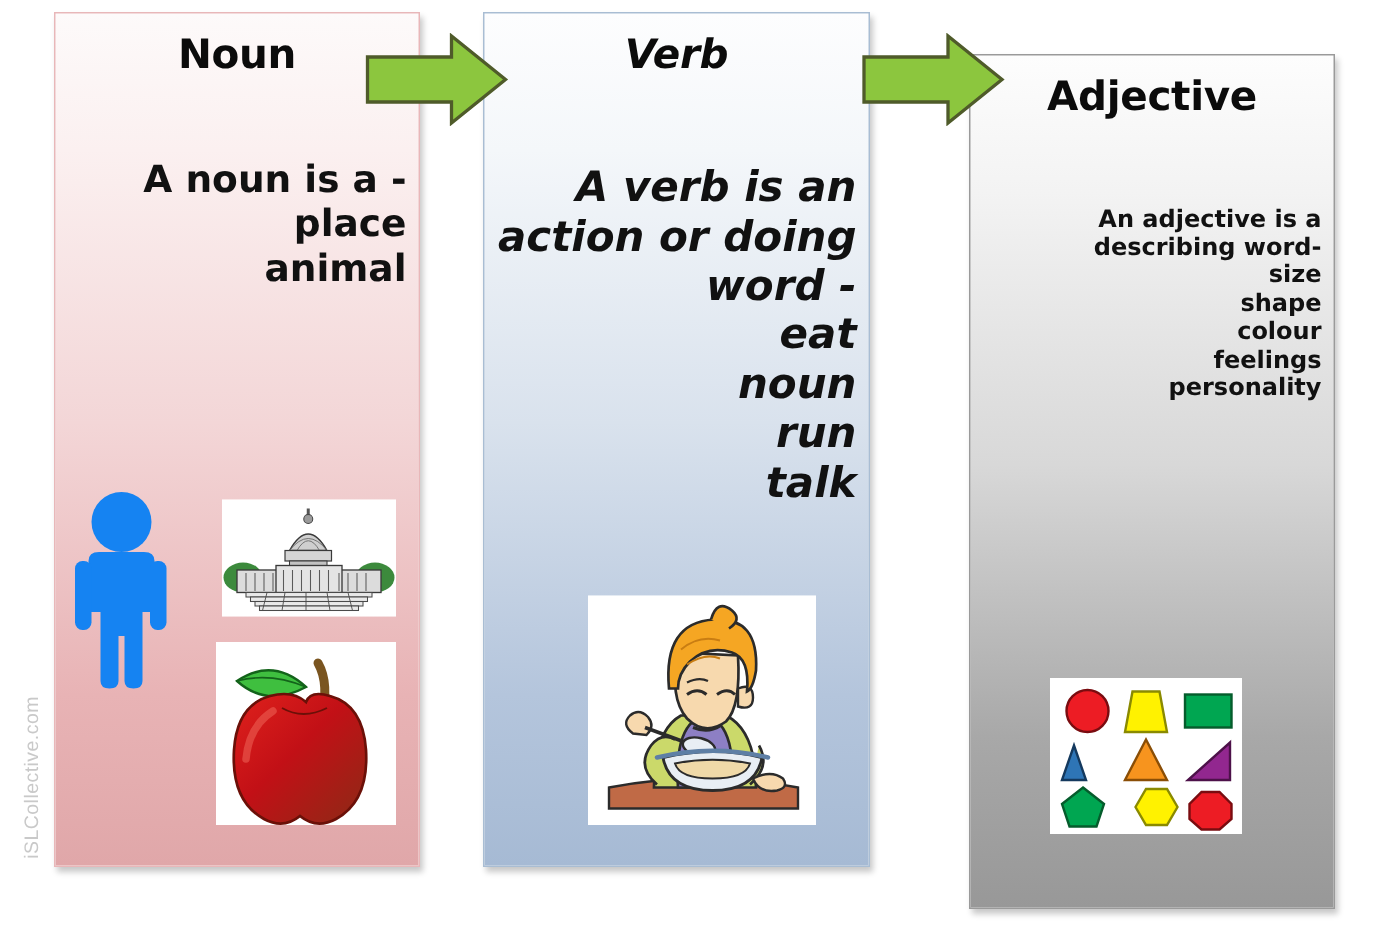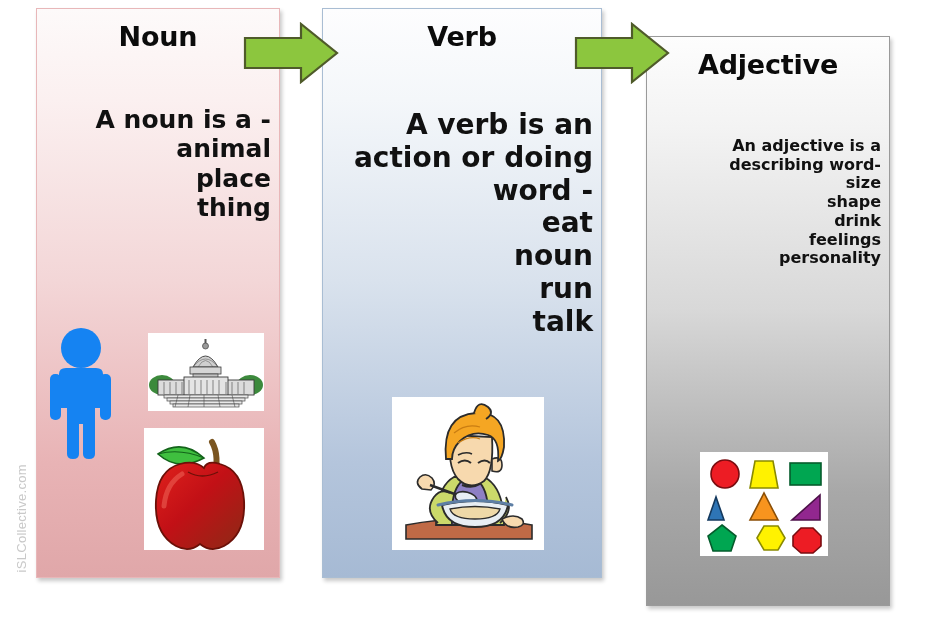--- a/index.html
+++ b/index.html
@@ -26,23 +26,24 @@
     position: absolute;
     box-sizing: border-box;
     box-shadow: 2px 3px 4px rgba(0,0,0,0.22);
   }
   .col-noun {
     left: 36px;  top: 8px;  width: 244px;  height: 570px;
     border: 1px solid #e8b7b9;
     background: linear-gradient(to bottom, #fdfafa 0%, #fbf0f0 16%, #f3d6d7 48%, #e8b3b5 80%, #e0a7a9 100%);
   }
   .col-verb {
-    left: 322px; top: 8px;  width: 280px;  height: 570px;
+    left: 322px; top: 8px;  width: 258px;  height: 570px;
     border: 1px solid #a9bdd3;
     background: linear-gradient(to bottom, #fdfdfe 0%, #f4f7fa 16%, #d9e2ed 48%, #b4c5dc 80%, #a6bad4 100%);
+    font-style: italic;
   }
   .col-adj {
     left: 646px; top: 8px;  width: 244px;  height: 570px;
     border: 1px solid #9a9a9a;
     background: linear-gradient(to bottom, #fdfdfd 0%, #f3f3f3 16%, #d8d8d8 48%, #a8a8a8 80%, #989898 100%);
     margin-top: 28px;
   }
 
   
   .col-title {
@@ -116,44 +117,43 @@
 </style>
 </head>
 <body>
 
 <div class="stage">
 
   <div class="column col-noun">
     <div class="col-title">Noun</div>
     <div class="col-body">
       <span class="lead">A noun is a -</span>
+      <span class="word">place</span>
       <span class="word">animal</span>
-      <span class="word">place</span>
-      <span class="word">thing</span>
     </div>
   </div>
 
   <div class="column col-verb">
     <div class="col-title">Verb</div>
     <div class="col-body">
       <span class="lead">A verb is an action or doing word -</span>
       <span class="word">eat</span>
       <span class="word">noun</span>
       <span class="word">run</span>
       <span class="word">talk</span>
     </div>
   </div>
 
   <div class="column col-adj">
     <div class="col-title">Adjective</div>
     <div class="col-body">
       <span class="lead">An adjective is a describing word-</span>
       <span class="word">size</span>
       <span class="word">shape</span>
-      <span class="word">drink</span>
+      <span class="word">colour</span>
       <span class="word">feelings</span>
       <span class="word">personality</span>
     </div>
   </div>
 
   <div class="arrow arrow-1">
     <svg viewBox="0 0 96 62" preserveAspectRatio="none">
       <polygon points="2,16 58,16 58,2 94,31 58,60 58,46 2,46" fill="#8CC63E" stroke="#4F5B2A" stroke-width="2.2" stroke-linejoin="miter"></polygon>
     </svg>
   </div>

